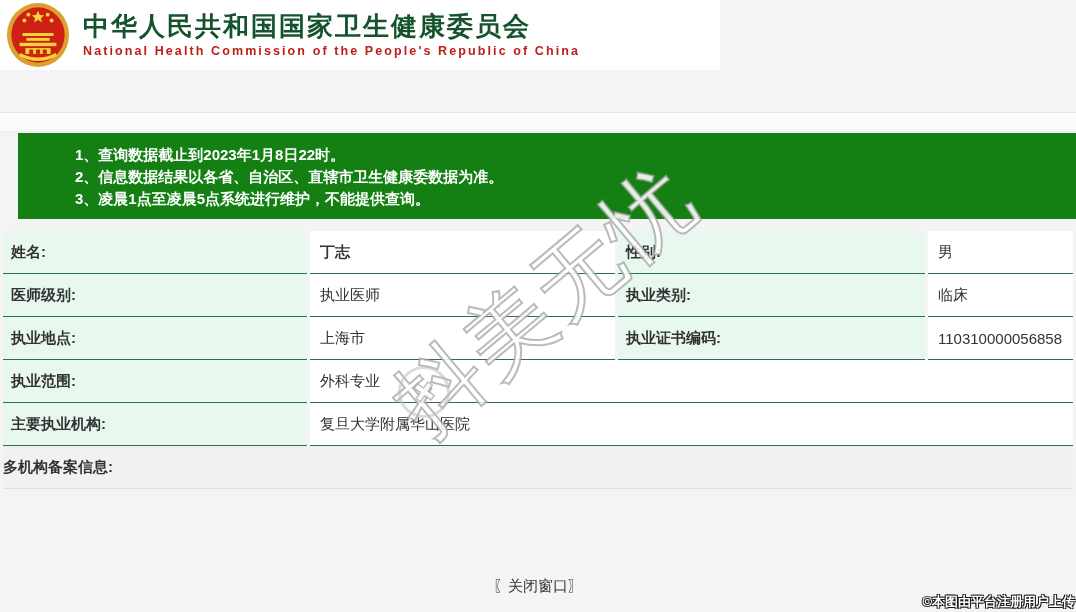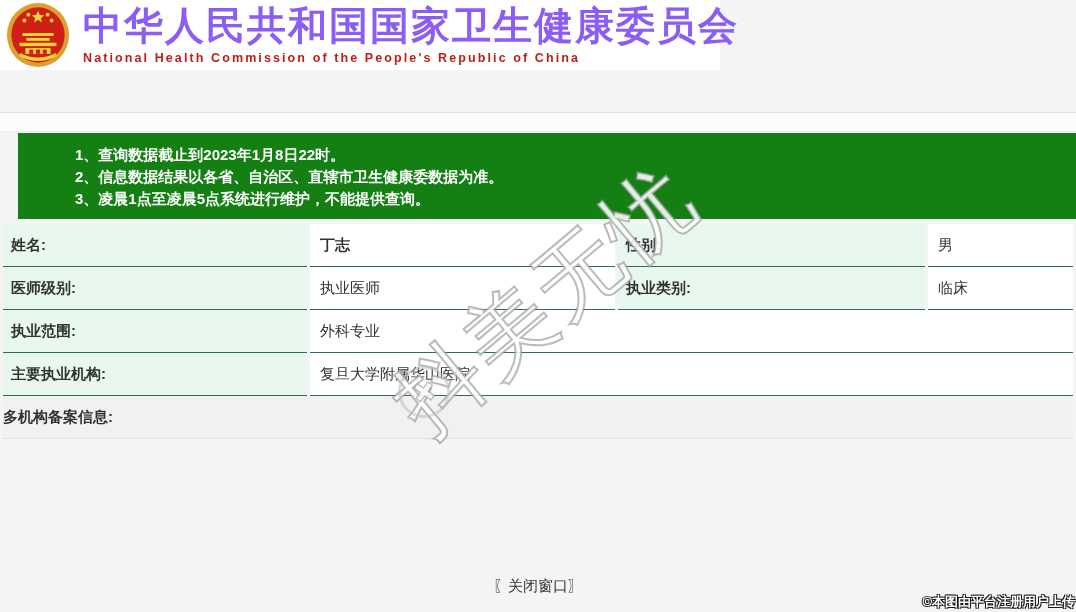--- a/index.html
+++ b/index.html
@@ -14,21 +14,21 @@
   
   .header-box {
     position:absolute; top:0; left:0;
     width:720px; height:70px;
     background:#ffffff;
     display:flex; align-items:center;
   }
   .emblem { width:64px; height:66px; margin-left:6px; flex:0 0 auto; }
   .titles { margin-left:13px; }
   .title-cn {
-    font-size:39px; font-weight:bold; color:#8b5cf6;
+    font-size:26px; font-weight:bold; color:#14532d;
     letter-spacing:2px; line-height:1.08; white-space:nowrap;
   }
   .title-en {
     font-size:12.5px; font-weight:bold; color:#bc1f16;
     letter-spacing:2.1px; margin-top:3px; white-space:nowrap;
   }
 
   .band {
     position:absolute; top:112px; left:0; width:100%; height:18px;
     background:#fafbfa;
@@ -39,21 +39,21 @@
   .notice {
     position:absolute; top:133px; left:18px; width:1058px; height:86px;
     box-sizing:border-box;
     background:#148014;
     color:#ffffff; font-size:15px; font-weight:bold;
     line-height:22px; padding:11px 7px 0 57px;
   }
 
   
   .record-table {
-    position:absolute; top:224px; left:0; width:1076px;
+    position:absolute; top:231px; left:0; width:1076px;
     border-collapse:separate; border-spacing:3px 0;
     table-layout:fixed; font-size:15px; color:#333;
   }
   .record-table td {
     height:42px; vertical-align:middle;
     border-bottom:1px solid #2e6d52;
     background:#ffffff;
     padding:0 0 0 10px;
     overflow:hidden; white-space:nowrap;
   }
@@ -144,20 +144,26 @@
       <td class="lbl">性别:</td>
       <td class="val">男</td>
     </tr>
     <tr>
       <td class="lbl">医师级别:</td>
       <td class="val">执业医师</td>
       <td class="lbl">执业类别:</td>
       <td class="val">临床</td>
     </tr>
     <tr>
+      <td class="lbl">执业地点:</td>
+      <td class="val">上海市</td>
+      <td class="lbl">执业证书编码:</td>
+      <td class="val">110310000056858</td>
+    </tr>
+    <tr>
       <td class="lbl">执业范围:</td>
       <td class="val" colspan="3">外科专业</td>
     </tr>
     <tr>
       <td class="lbl">主要执业机构:</td>
       <td class="val" colspan="3">复旦大学附属华山医院</td>
     </tr>
     <tr class="section">
       <td colspan="4">多机构备案信息:</td>
     </tr>

